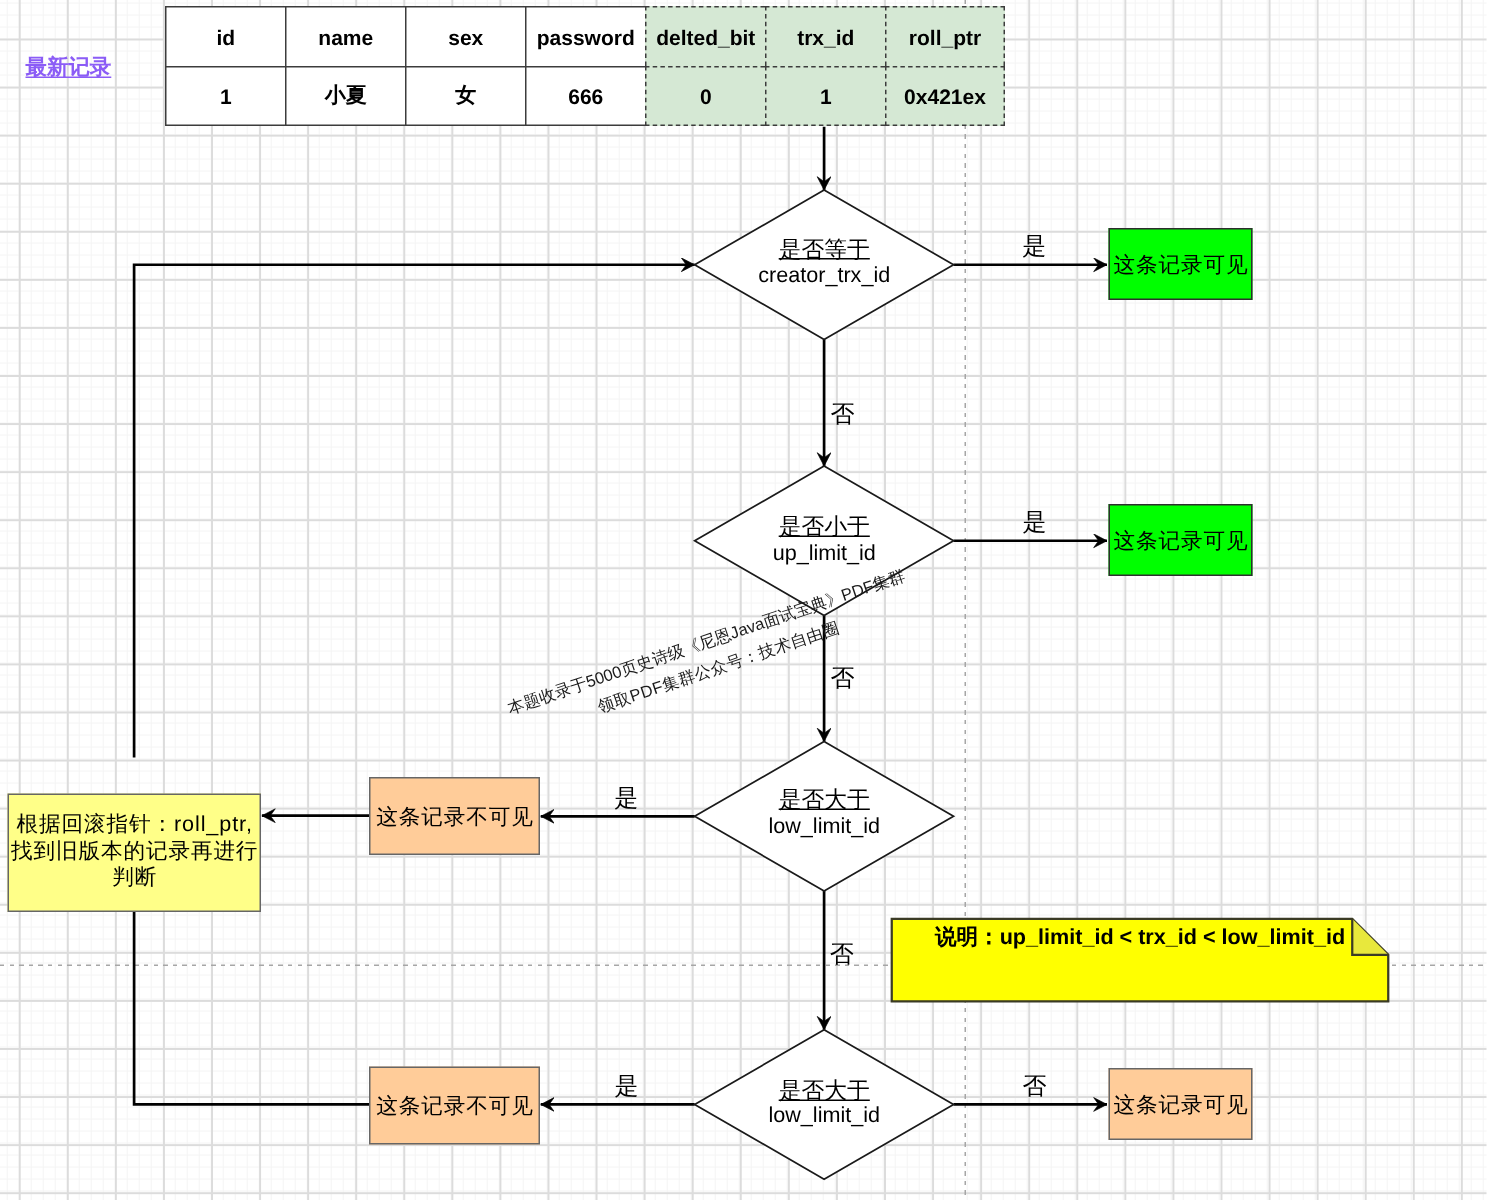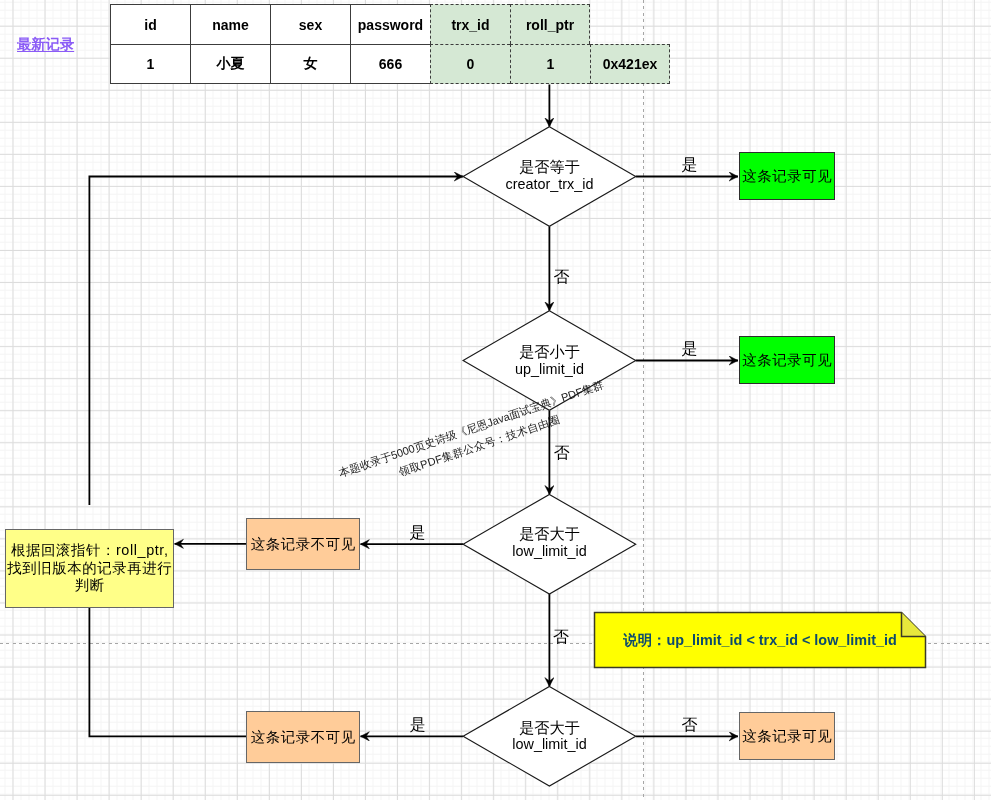--- a/index.html
+++ b/index.html
@@ -32,42 +32,42 @@
     font-size:14px;font-weight:bold;color:#000;box-sizing:border-box;
     border-left:1.2px solid #3c3c3c;border-top:1.2px solid #3c3c3c;background:#fff;}
   .rt-row .rt-cell:last-child{border-right:1.2px solid #3c3c3c;}
   .rt-body .rt-cell{border-bottom:1.2px solid #3c3c3c;}
   .rt-cell.hl{background:#d5e8d4;border-left:1.2px dashed #3c3c3c;border-top:1.2px dashed #3c3c3c;}
   .rt-row .rt-cell.hl:last-child{border-right:1.2px dashed #3c3c3c;}
   .rt-body .rt-cell.hl{border-bottom:1.2px dashed #3c3c3c;}
 
   .dtext{position:absolute;width:180px;text-align:center;font-size:14.4px;color:#000;
     line-height:17.6px;}
-  .cjkline{font-size:15.2px;line-height:16.8px;}
+  .cjkline{font-size:15.2px;line-height:16.8px;text-decoration:underline;}
   #d1{left:459.5px;top:159px;}
   #d2{left:459.5px;top:344px;}
   #d3{left:459.5px;top:526px;}
   #d4{left:459.5px;top:719.5px;}
 
   .box{position:absolute;display:flex;align-items:center;justify-content:center;
     box-sizing:border-box;font-size:14.4px;color:#000;text-align:left;letter-spacing:0.6px;text-indent:0.6px;}
   .green{background:#00ff00;border:1.2px solid #2e2e2e;}
   .orange{background:#ffcc99;border:1.3px solid #666666;}
   .yellowbox{background:#ffff88;border:1.3px solid #666666;flex-direction:column;
     line-height:17.6px;margin-top:24px;}
   #g1{left:739px;top:152px;width:96px;height:48px;}
   #g2{left:739px;top:336.2px;width:96px;height:48px;}
   #o1{left:246px;top:518px;width:114px;height:52px;}
   #o2{left:246px;top:711px;width:114px;height:52px;}
   #o3{left:739px;top:712px;width:96px;height:48px;}
   #yb{left:5px;top:505px;width:169px;height:79px;}
 
-  .note-text{position:absolute;left:594px;top:612px;width:332px;height:56px;
+  .note-text{position:absolute;left:594px;top:596px;width:332px;height:56px;
     display:flex;align-items:center;justify-content:center;
-    font-size:14.4px;font-weight:bold;color:#0c4a6e;}
+    font-size:14.4px;font-weight:bold;color:#000000;}
 
   .elabel{position:absolute;width:20px;height:20px;display:flex;align-items:center;
     justify-content:center;font-size:16px;color:#000;line-height:16px;}
 
   .wm{position:absolute;font-size:11px;color:#1a1a1a;white-space:nowrap;
     transform-origin:0 100%;line-height:11px;}
   .wm1{left:341px;top:467.5px;transform:rotate(-18.7deg);}
   .wm2{left:401px;top:467px;letter-spacing:0.25px;transform:rotate(-18.5deg);}
 </style>
 </head>
@@ -80,20 +80,21 @@
   <div class="pbreak-h"></div>
 
   <div class="caption">最新记录</div>
 
   <div class="rec-table">
     <div class="rt-row rt-head">
       <div class="rt-cell">id</div>
       <div class="rt-cell">name</div>
       <div class="rt-cell">sex</div>
       <div class="rt-cell">password</div>
+      <div class="rt-cell hl">delted_bit</div>
       <div class="rt-cell hl">trx_id</div>
       <div class="rt-cell hl">roll_ptr</div>
     </div>
     <div class="rt-row rt-body">
       <div class="rt-cell">1</div>
       <div class="rt-cell">小夏</div>
       <div class="rt-cell">女</div>
       <div class="rt-cell">666</div>
       <div class="rt-cell hl">0</div>
       <div class="rt-cell hl">1</div>

